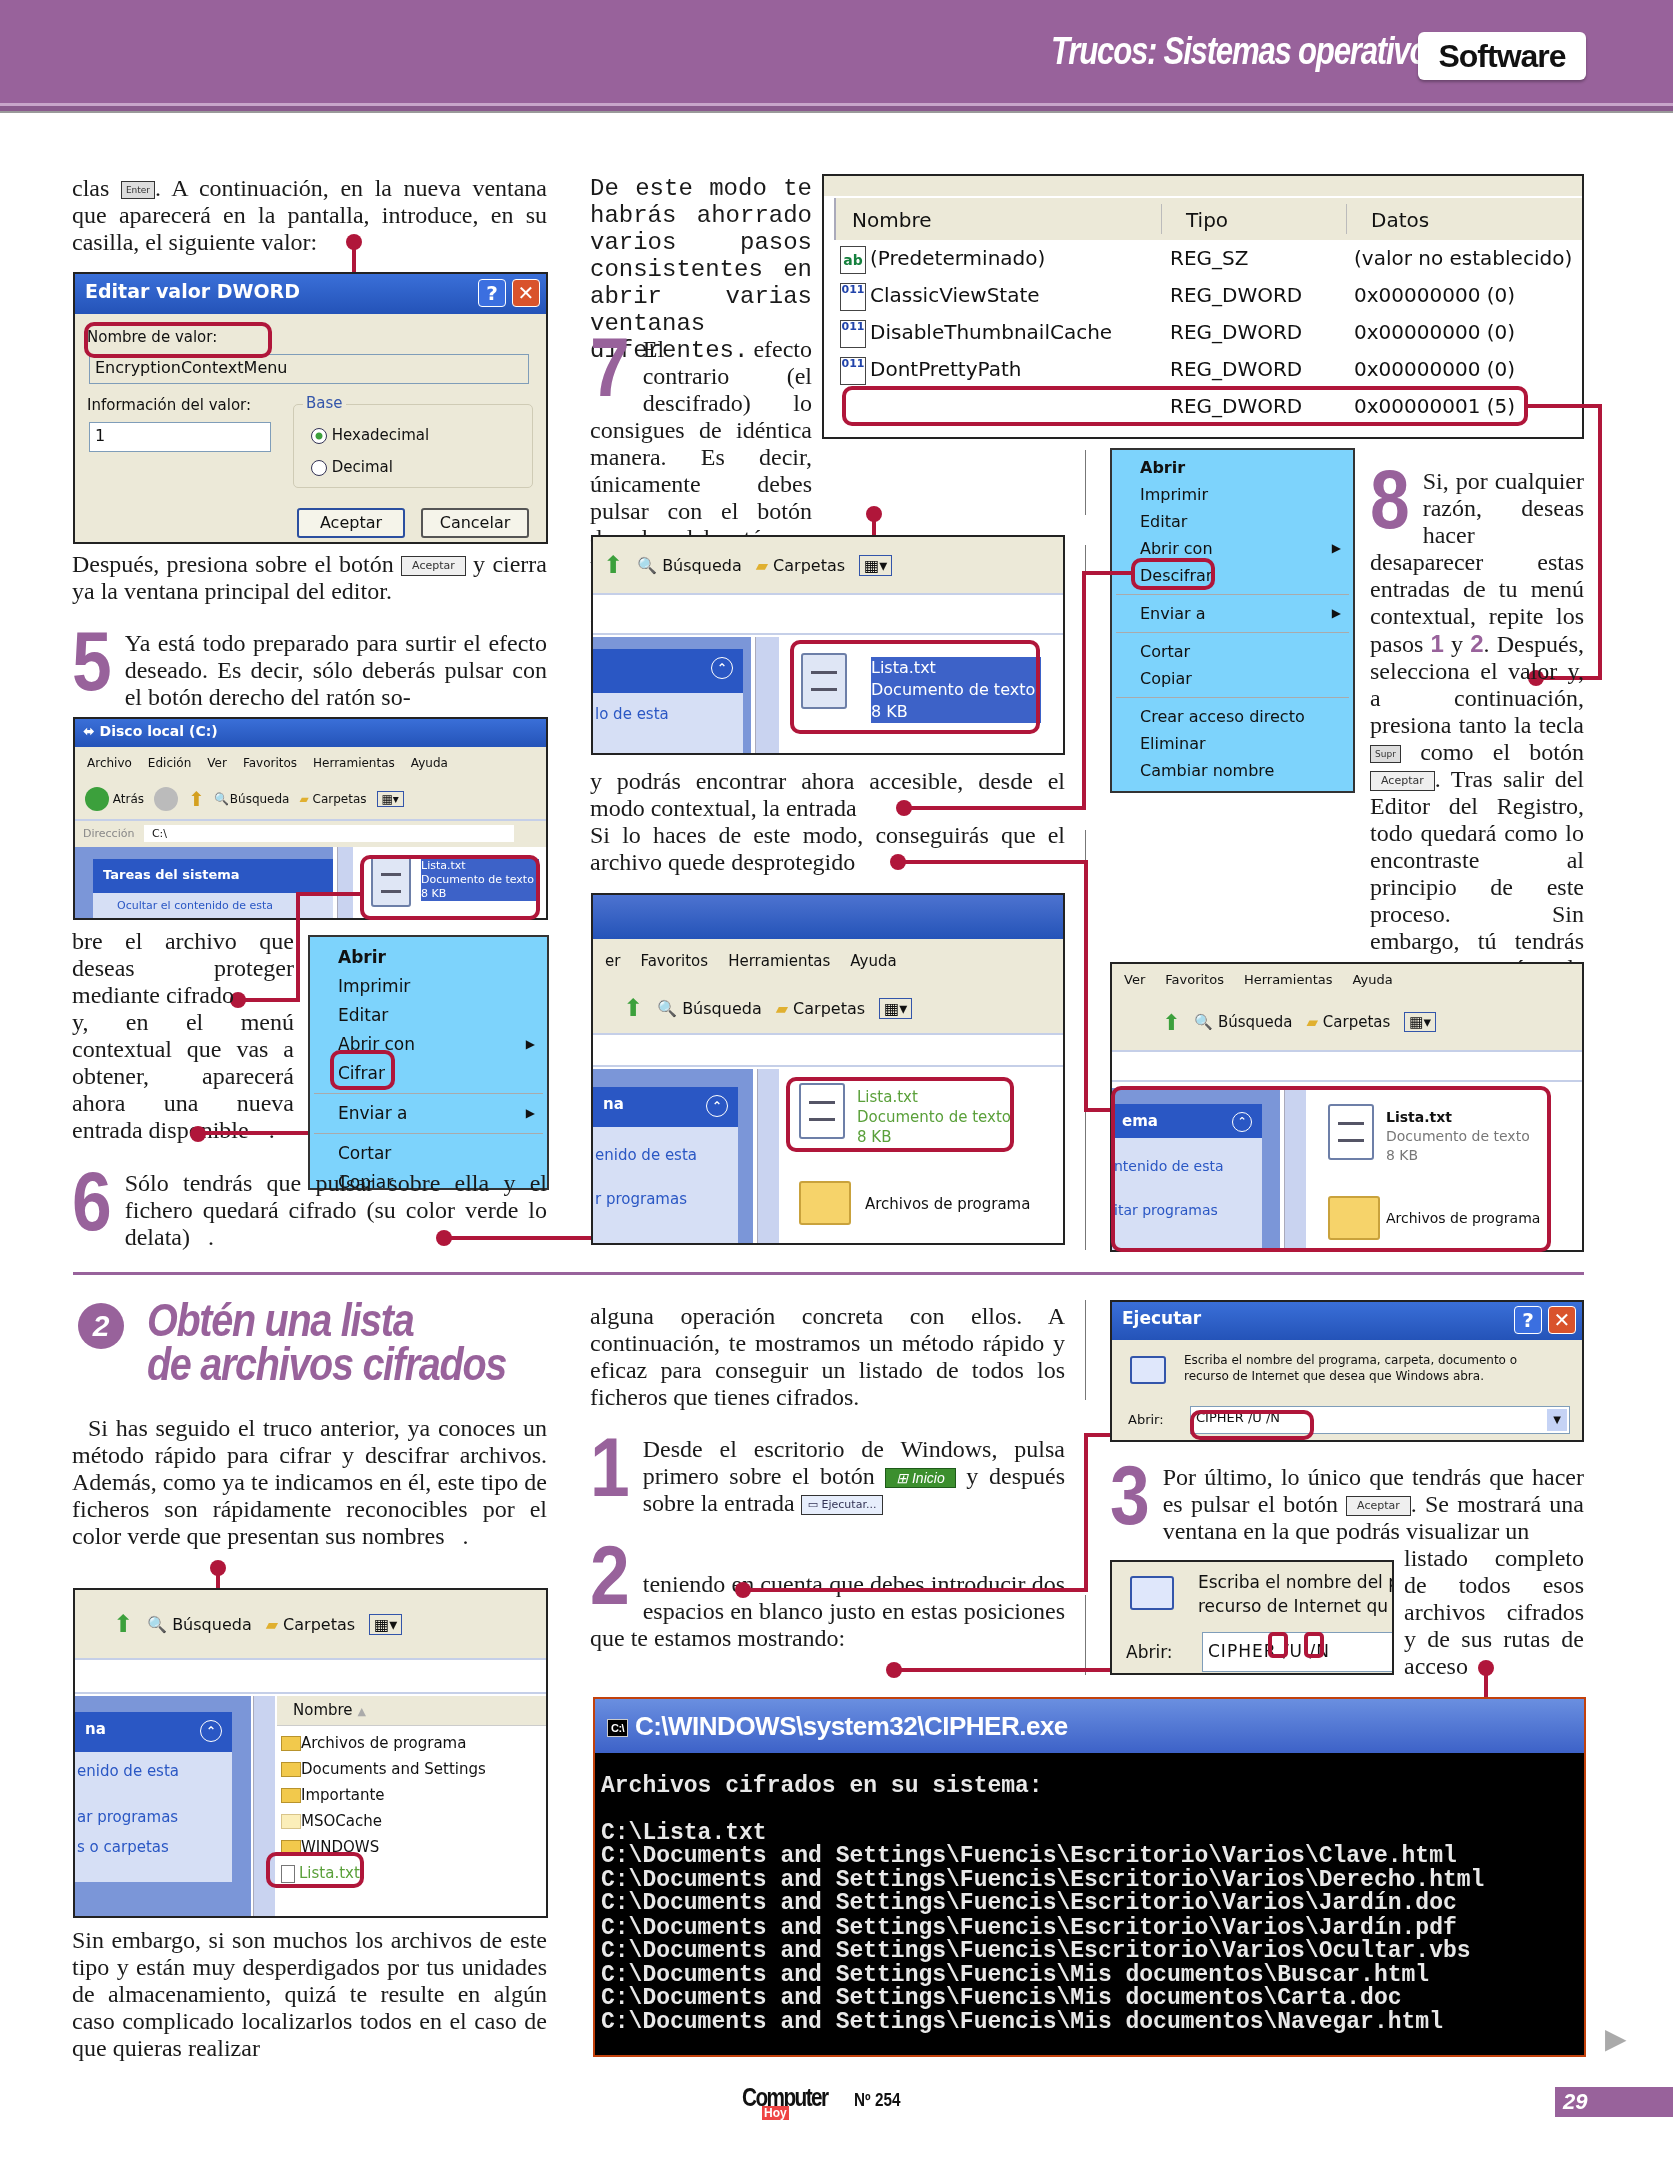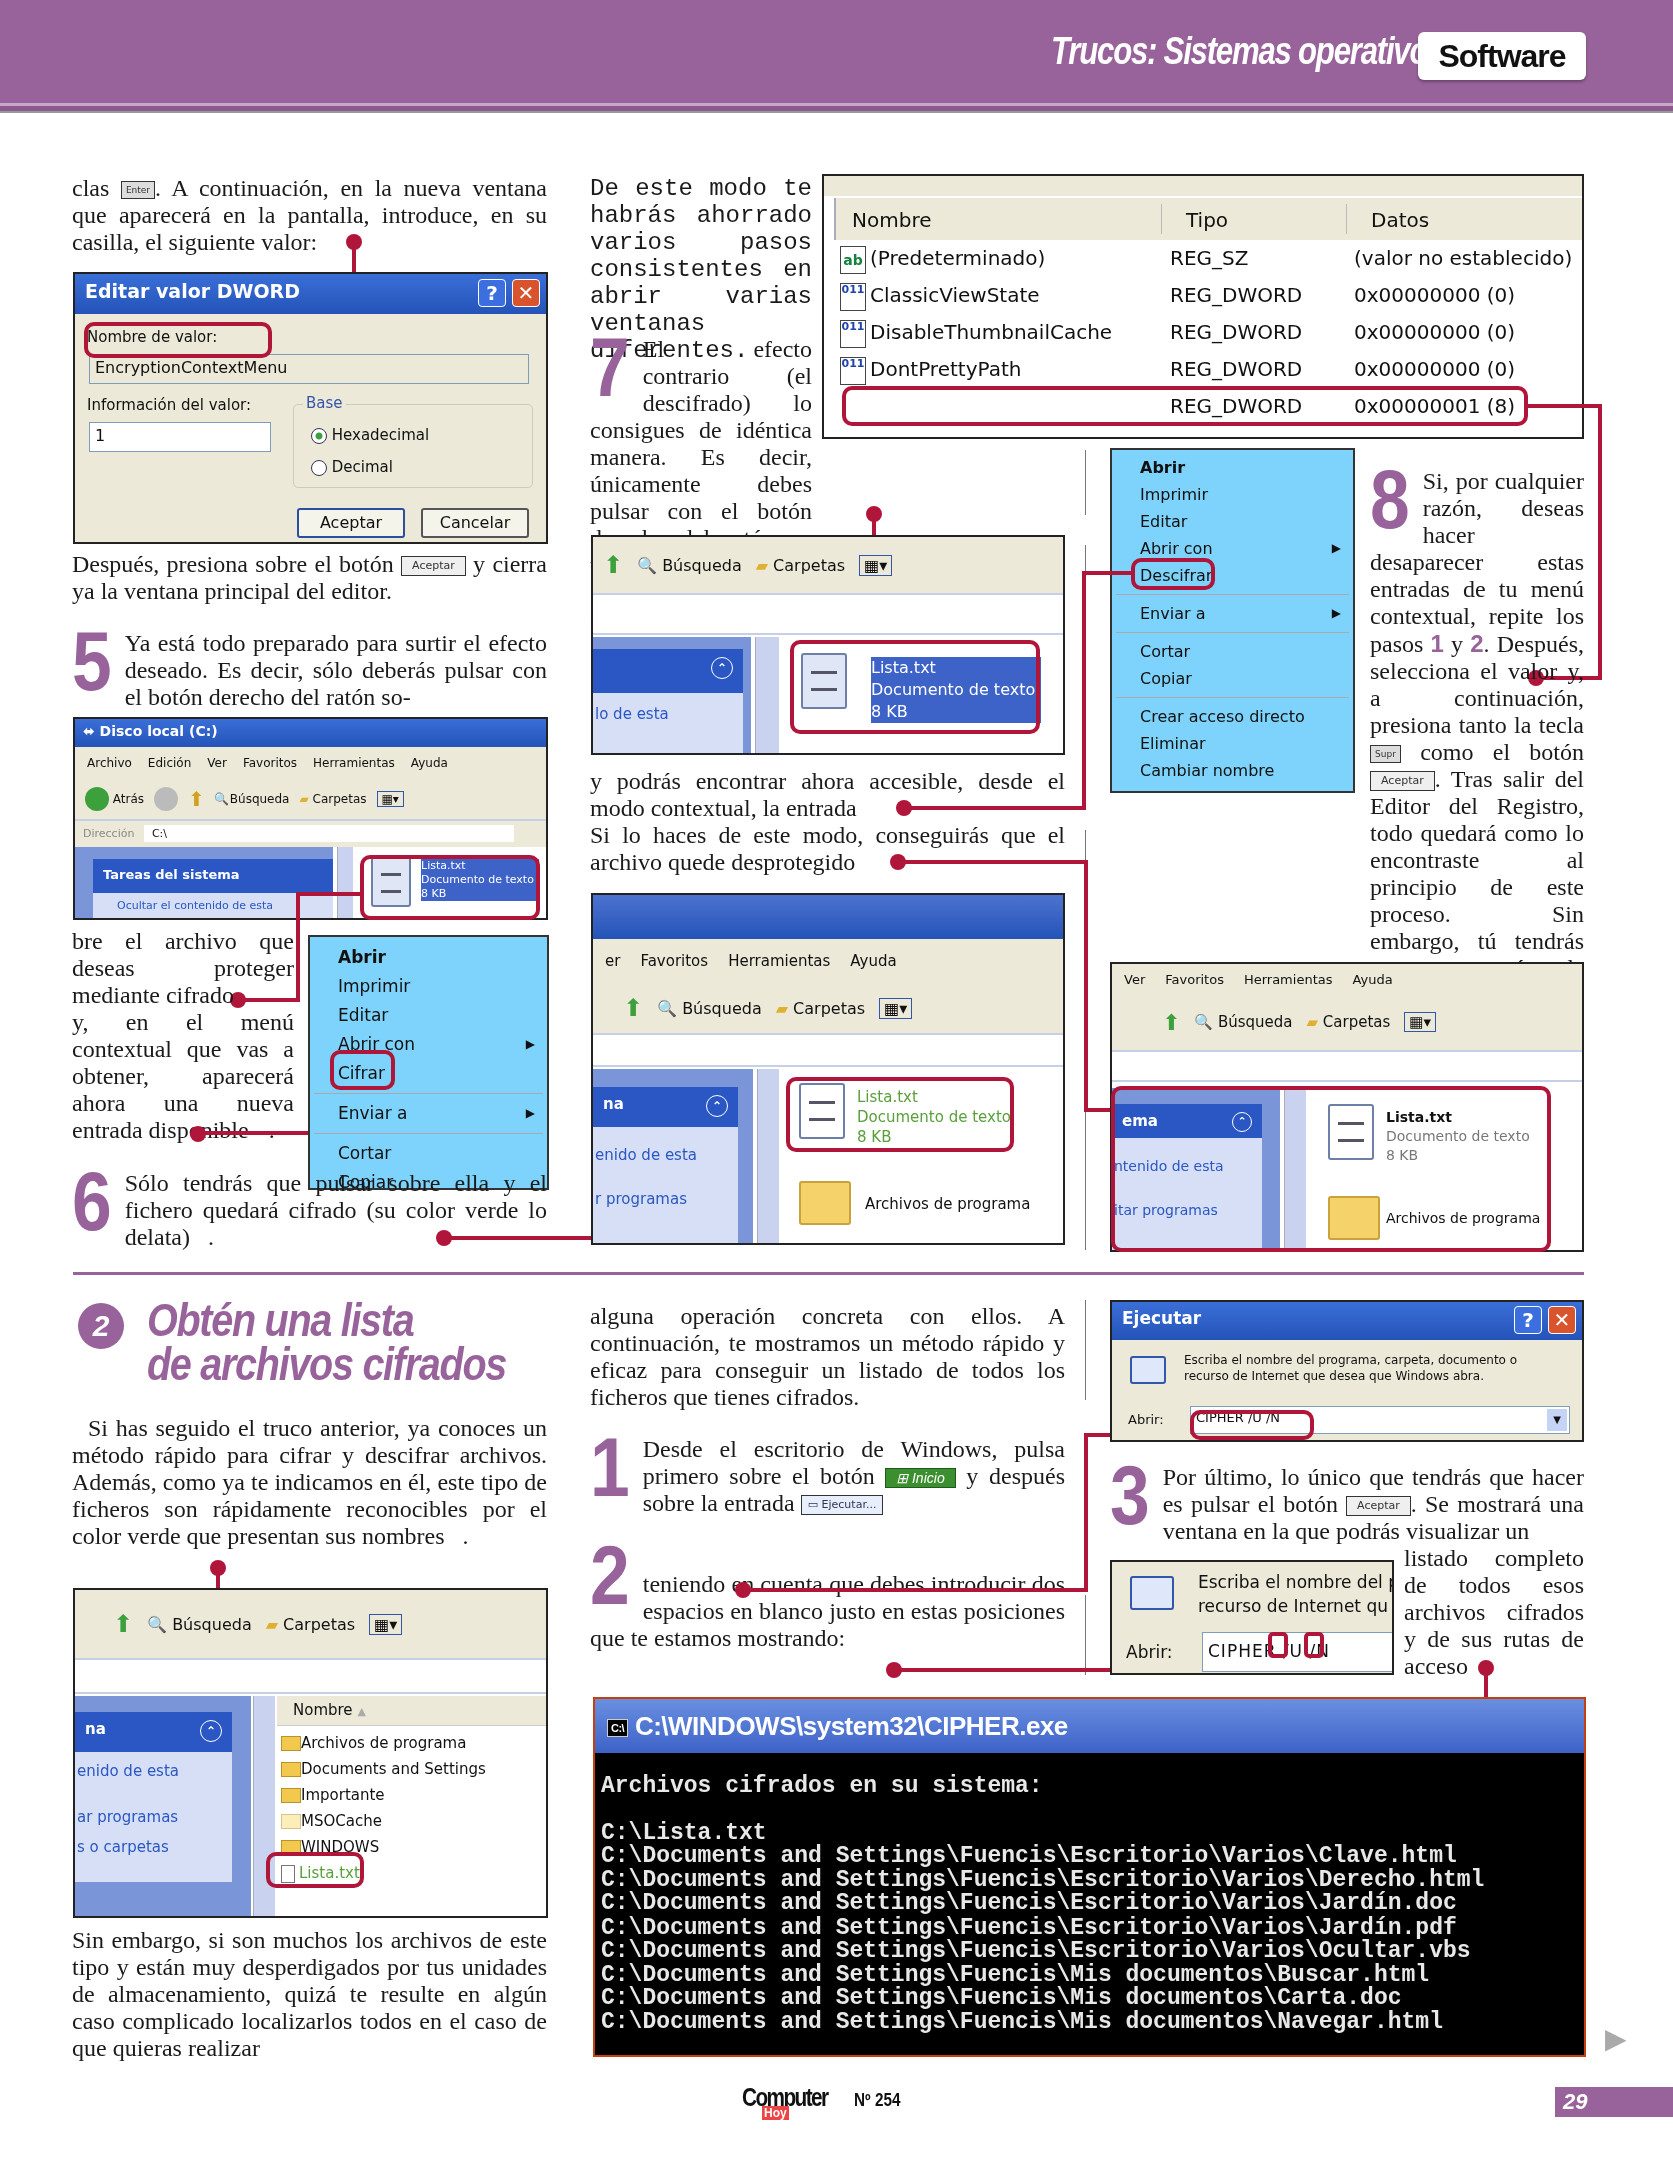--- a/index.html
+++ b/index.html
@@ -249,21 +249,21 @@
     <div class="reg-row" style="left:16px;top:175px;">
       <span class="reg-ico">011</span><span>DontPrettyPath</span>
     </div>
     <div class="reg-row" style="left:346px;top:175px;">REG_DWORD</div>
     <div class="reg-row" style="left:530px;top:175px;">0x00000000 (0)</div>
 
     <div class="reg-row" style="left:16px;top:212px;margin-top:44px;">
       <span class="reg-ico">011</span><span style="background:#3d62c8;color:#fff;padding:0 4px;">EncryptionContextMenu</span>
     </div>
     <div class="reg-row" style="left:346px;top:212px;">REG_DWORD</div>
-    <div class="reg-row" style="left:530px;top:212px;">0x00000001 (8)</div>
+    <div class="reg-row" style="left:530px;top:212px;">0x00000001 (5)</div>
   </div>
 </div>
 <div class="callout" style="left:842px;top:386px;width:686px;height:40px;"></div>
 <div class="line" style="left:1526px;top:404px;width:76px;height:4px;"></div>
 <div class="line" style="left:1598px;top:404px;width:4px;height:276px;"></div>
 <div class="line" style="left:1540px;top:676px;width:62px;height:4px;"></div>
 <div class="dot" style="left:1528px;top:670px;"></div>
 
 <div class="abs serif justify" style="left:590px;top:444px;width:475px;">
   

